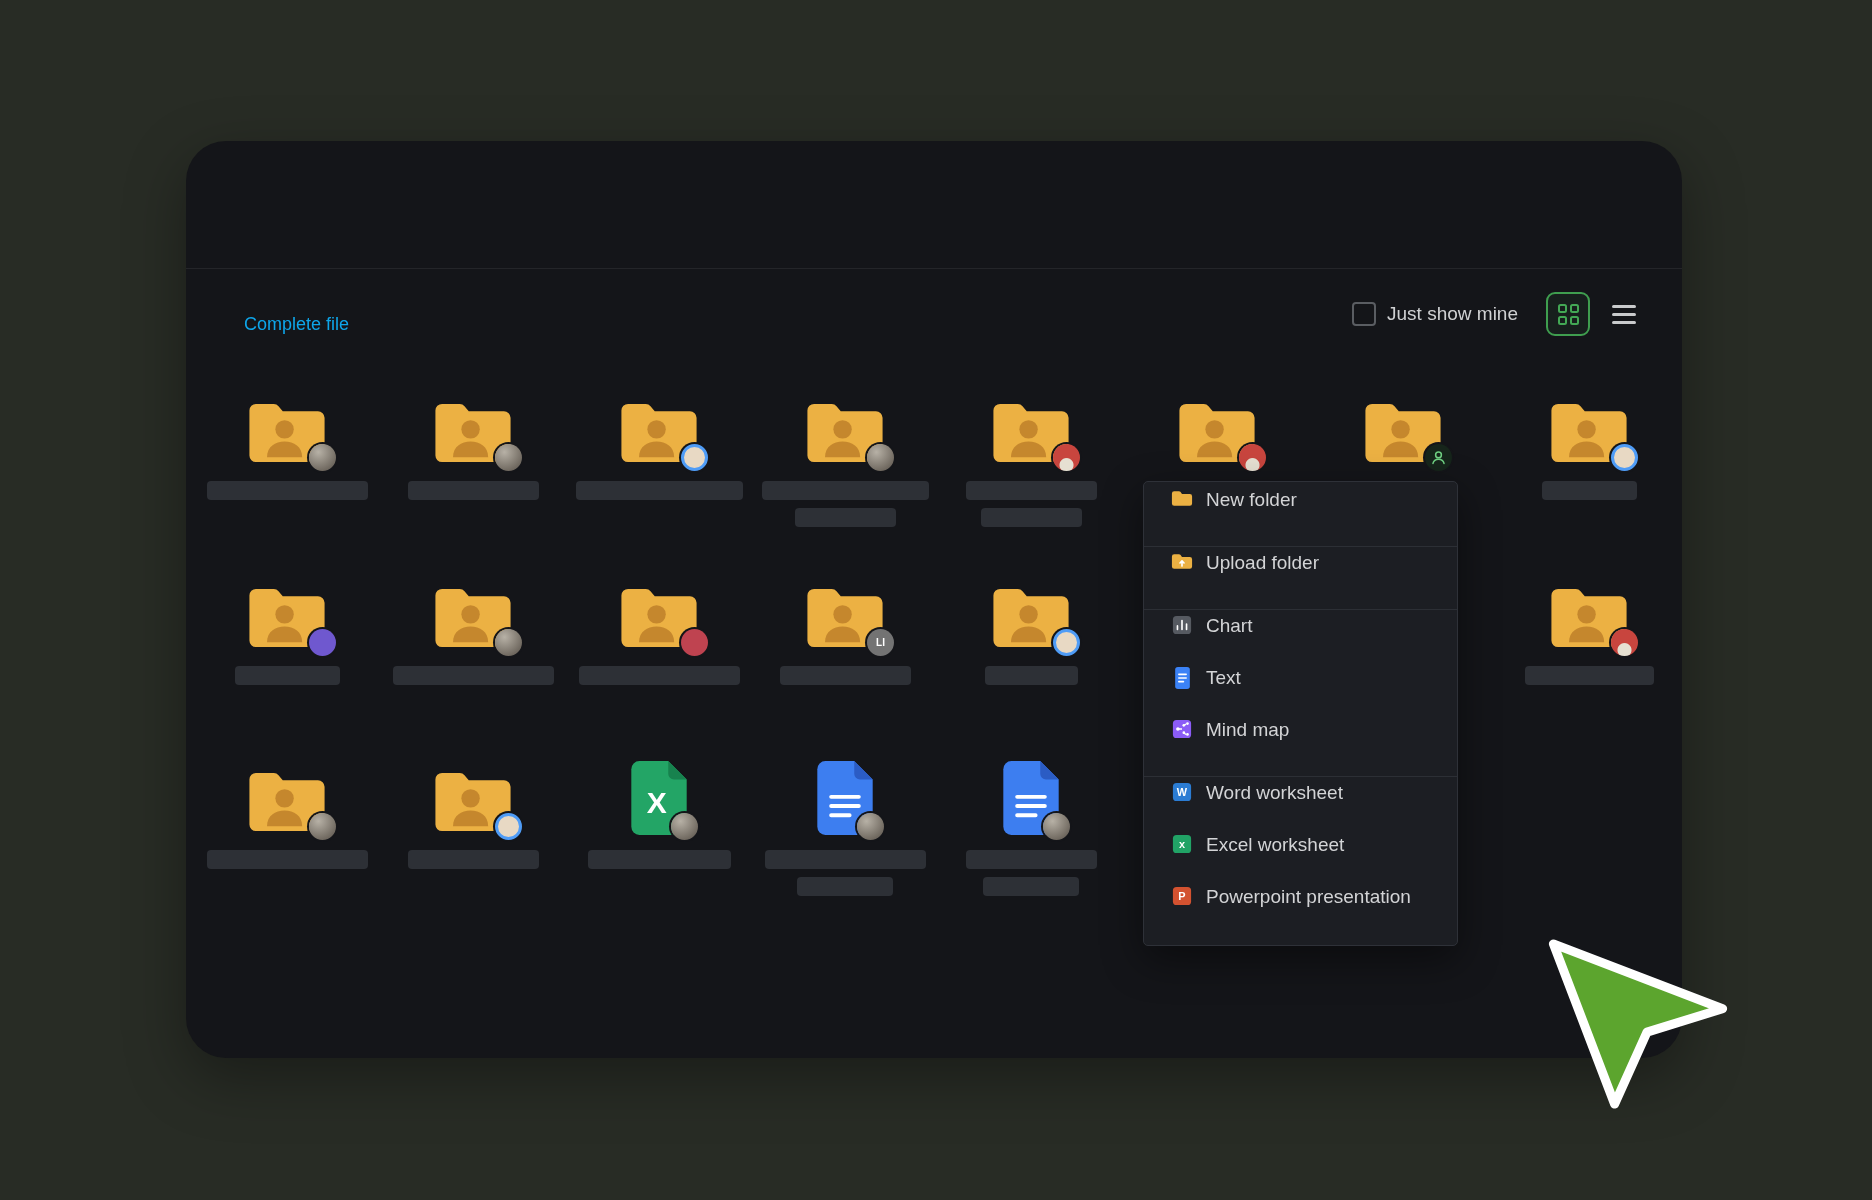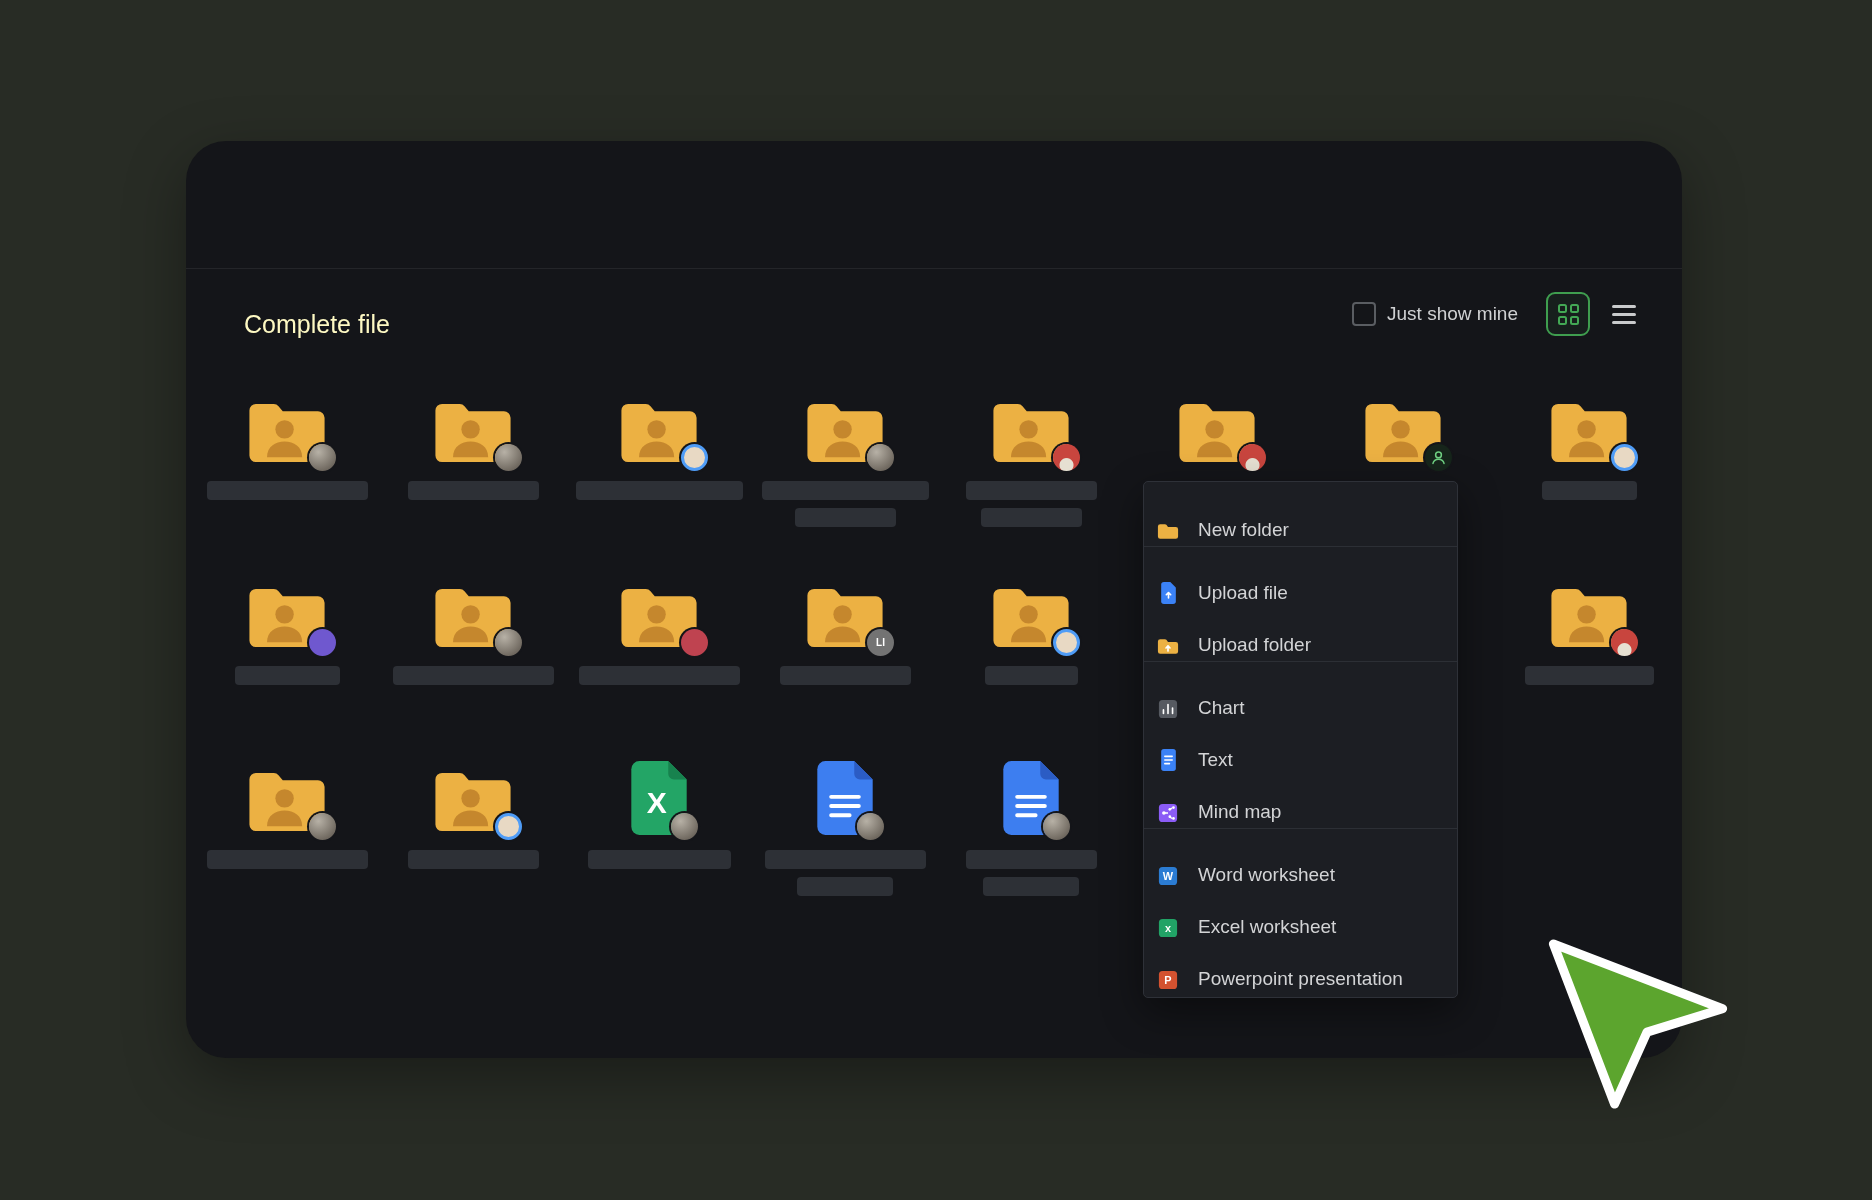--- a/index.html
+++ b/index.html
@@ -27,21 +27,21 @@
     display:flex;align-items:center;justify-content:center;
     margin-left:14px;cursor:pointer;
   }
   .header-divider{position:absolute;top:127px;left:0;right:0;height:1px;background:rgba(255,255,255,.07);}
   
   .toolbar{
     position:absolute;top:150px;left:0;right:0;height:46px;
     display:flex;align-items:center;justify-content:space-between;
     padding:0 38px 0 58px;box-sizing:border-box;
   }
-  .section-label{font-size:25px;color:#fef9c3;margin-top:20px;}
+  .section-label{font-size:18px;color:#0ea5e9;margin-top:20px;}
   .toolbar-right{display:flex;align-items:center;}
   .checkbox{
     width:20px;height:20px;border:2px solid #5a5d62;border-radius:4px;
     background:transparent;margin-right:11px;cursor:pointer;flex:0 0 auto;
   }
   .filter-label{font-size:19px;color:#cfd0d2;cursor:pointer;}
   .view-btn-grid{
     width:40px;height:40px;border-radius:9px;margin-left:28px;
     border:2px solid #3f9e4f;background:rgba(63,158,79,.08);
     display:flex;align-items:center;justify-content:center;cursor:pointer;
@@ -75,22 +75,22 @@
   .bar{height:19px;border-radius:4px;background:#2d3036;}
   
   .context-menu{
     position:absolute;left:957px;top:340px;width:315px;
     background:#1c1e23;border:1px solid #2e3138;border-radius:5px;
     box-shadow:0 14px 40px rgba(0,0,0,.45);z-index:5;box-sizing:border-box;
     padding:2px 0;
   }
   .menu-group{padding:5px 0;}
   .menu-item{
-    height:52px;display:flex;align-items:flex-end;gap:18px;
-    padding:0 12px;cursor:pointer;
+    height:52px;display:flex;align-items:flex-start;gap:12px;
+    padding:0 26px;cursor:pointer;
   }
   .menu-icon{display:inline-flex;width:24px;justify-content:center;line-height:0;}
   .menu-label{font-size:19px;color:#d3d4d6;white-space:nowrap;}
   .menu-divider{height:1px;background:#2c2f35;margin:0;}
   
   .cursor{position:absolute;left:1548px;top:938px;z-index:10;line-height:0;}
 </style>
 </head>
 <body>
 
@@ -367,29 +367,20 @@
               <path d="M1 4.5A2.5 2.5 0 0 1 3.5 2h5.2a2 2 0 0 1 1.55.74L12 5h8.5A2.5 2.5 0 0 1 23 7.5v8a2.5 2.5 0 0 1-2.5 2.5h-17A2.5 2.5 0 0 1 1 15.5z" fill="#ecb143"></path>
             </svg>
           </span>
           <span class="menu-label">New folder</span>
         </div>
       </div>
       <div class="menu-divider"></div>
       <div class="menu-group">
         <div class="menu-item">
           <span class="menu-icon">
-            <svg viewBox="0 0 20 24" width="19" height="22">
-              <path d="M2 3a3 3 0 0 1 3-3h7l6 6v15a3 3 0 0 1-3 3H5a3 3 0 0 1-3-3z" fill="#3b82f6"></path>
-              <path d="M10 17.5v-6M7.6 13.9 10 11.5l2.4 2.4" stroke="#fff" stroke-width="1.8" fill="none" stroke-linecap="round" stroke-linejoin="round"></path>
-            </svg>
-          </span>
-          <span class="menu-label">Upload file</span>
-        </div>
-        <div class="menu-item">
-          <span class="menu-icon">
             <svg viewBox="0 0 24 20" width="22" height="19">
               <path d="M1 4.5A2.5 2.5 0 0 1 3.5 2h5.2a2 2 0 0 1 1.55.74L12 5h8.5A2.5 2.5 0 0 1 23 7.5v8a2.5 2.5 0 0 1-2.5 2.5h-17A2.5 2.5 0 0 1 1 15.5z" fill="#ecb143"></path>
               <path d="M12 15v-5.2M9.8 11.6 12 9.4l2.2 2.2" stroke="#fff" stroke-width="1.8" fill="none" stroke-linecap="round" stroke-linejoin="round"></path>
             </svg>
           </span>
           <span class="menu-label">Upload folder</span>
         </div>
       </div>
       <div class="menu-divider"></div>
       <div class="menu-group">

